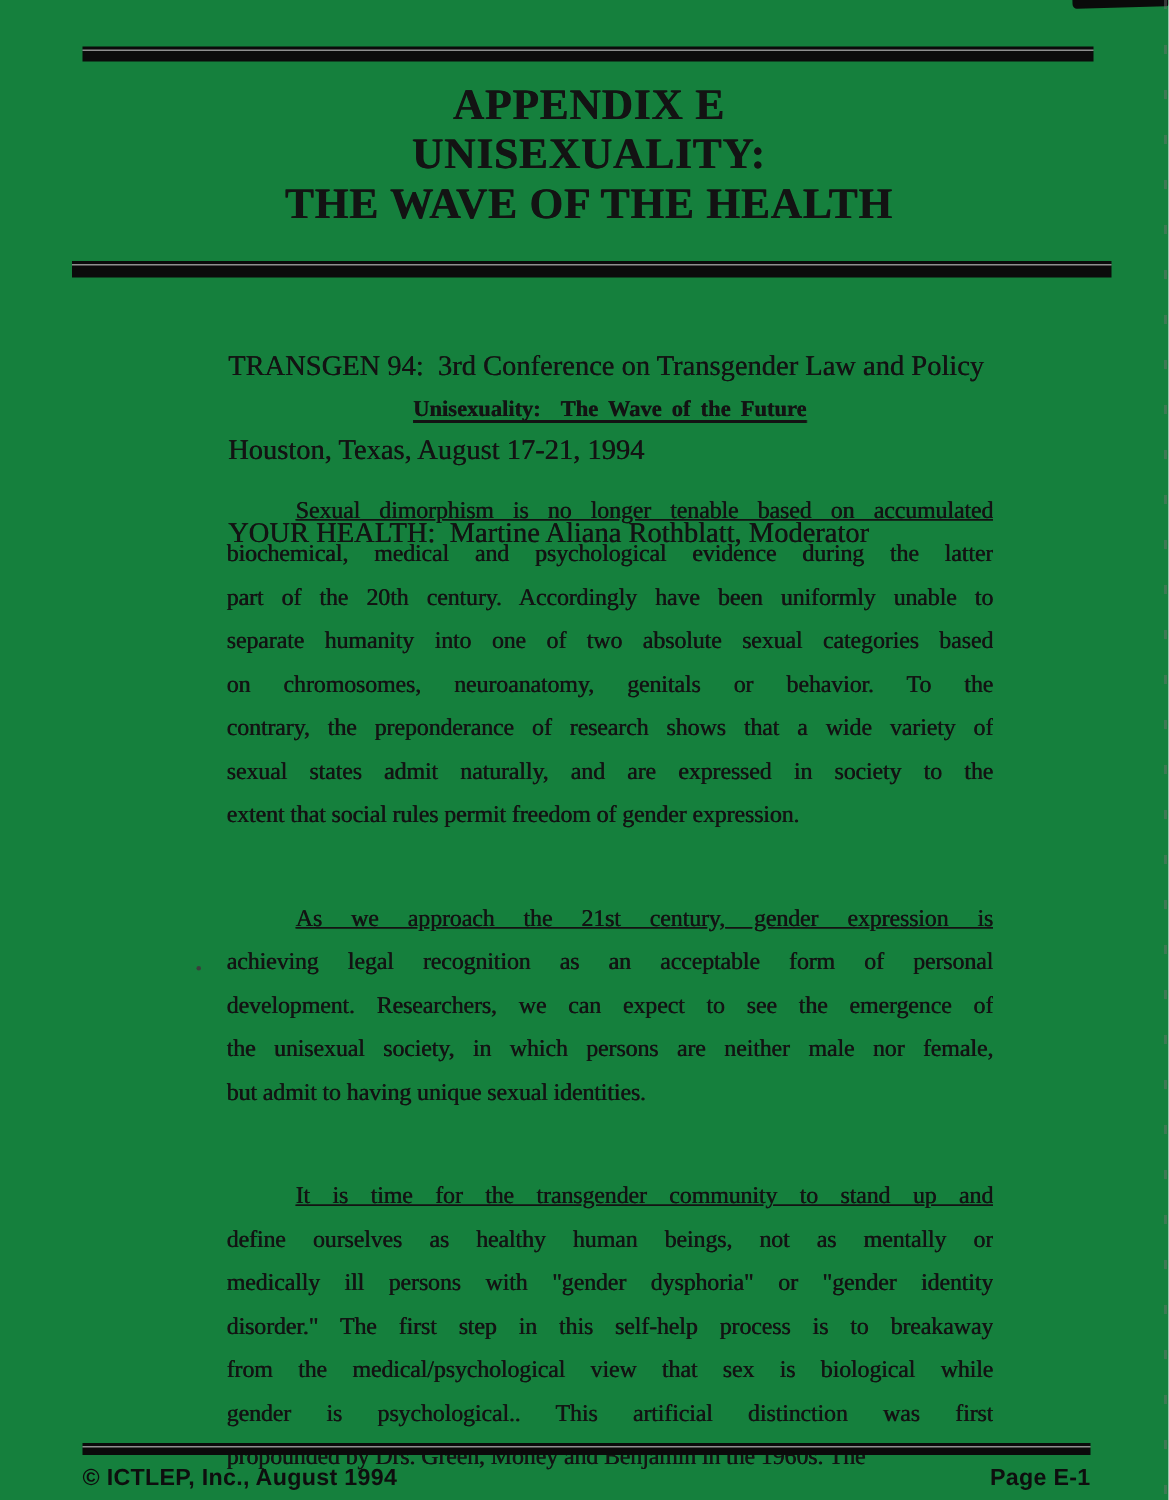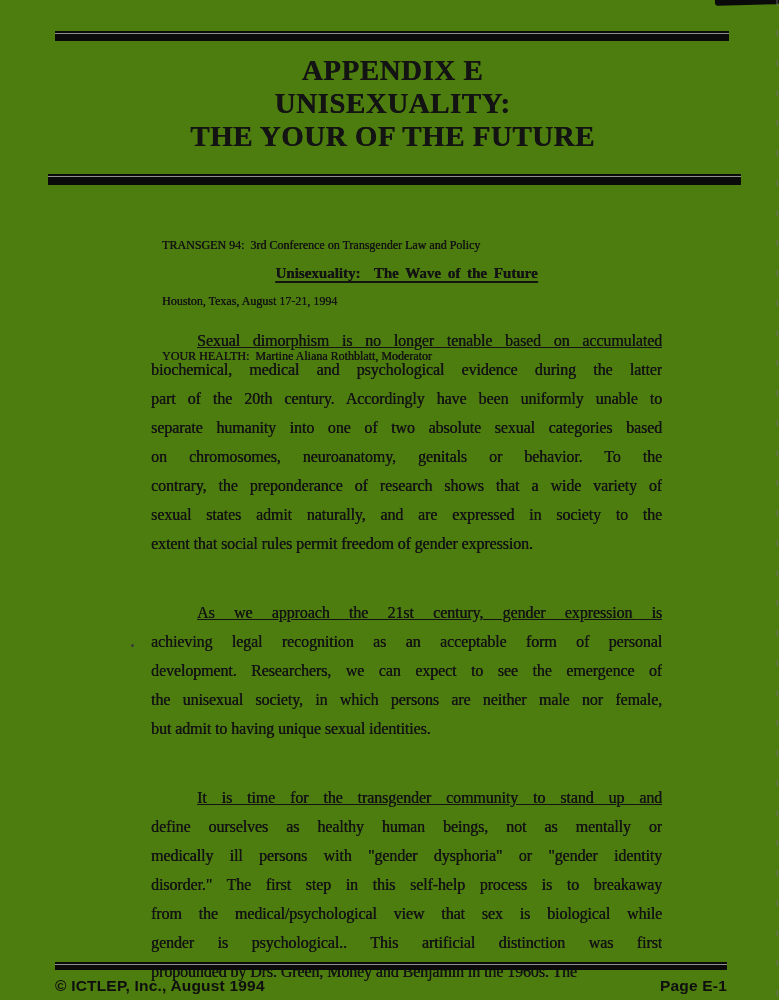--- a/index.html
+++ b/index.html
@@ -1,21 +1,21 @@
 <!DOCTYPE html>
 <html><head>
 <meta charset="utf-8">
 <title>Scanned Document Page</title>
 <style>
   html, body { margin: 0; padding: 0; background: #ffffff; }
   .page {
     position: relative;
     width: 779px;
     height: 1000px;
-    background: #4d7c0f;
+    background: #15803d;
     overflow: hidden;
     font-family: "Liberation Serif", serif;
     color: #131313;
   }
 
   
   .rule { position: absolute; background: #0b0b0b; }
   .rule::before {
     content: "";
     position: absolute;
@@ -36,22 +36,22 @@
     font-weight: bold;
     font-size: 29px;
     line-height: 33px;
     letter-spacing: 0.5px;
     text-shadow: 0.4px 0 0 currentColor;
   }
 
   
   .meta-block {
     position: absolute;
-    left: 162px; top: 199px; width: 520px;
-    font-size: 12px;
+    left: 152px; top: 199px; width: 520px;
+    font-size: 19px;
     line-height: 18.5px;
     white-space: pre;
     text-shadow: 0.3px 0 0 currentColor;
   }
 
   
   .section-heading {
     position: absolute;
     left: 151px; top: 264px; width: 511px;
     text-align: center;
@@ -132,21 +132,21 @@
 
   <div class="smudge-top-right"></div>
   <div class="edge-marks"></div>
   <div class="stray-dot"></div>
 
   <div class="rule rule-top"></div>
 
   <div class="title-block">
     <div>APPENDIX E</div>
     <div>UNISEXUALITY:</div>
-    <div>THE YOUR OF THE FUTURE</div>
+    <div>THE WAVE OF THE HEALTH</div>
   </div>
 
   <div class="rule rule-mid"></div>
 
   <div class="meta-block">
     <div>TRANSGEN 94:  3rd Conference on Transgender Law and Policy</div>
     <div>Houston, Texas, August 17-21, 1994</div>
     <div>YOUR HEALTH:  Martine Aliana Rothblatt, Moderator</div>
   </div>
 

